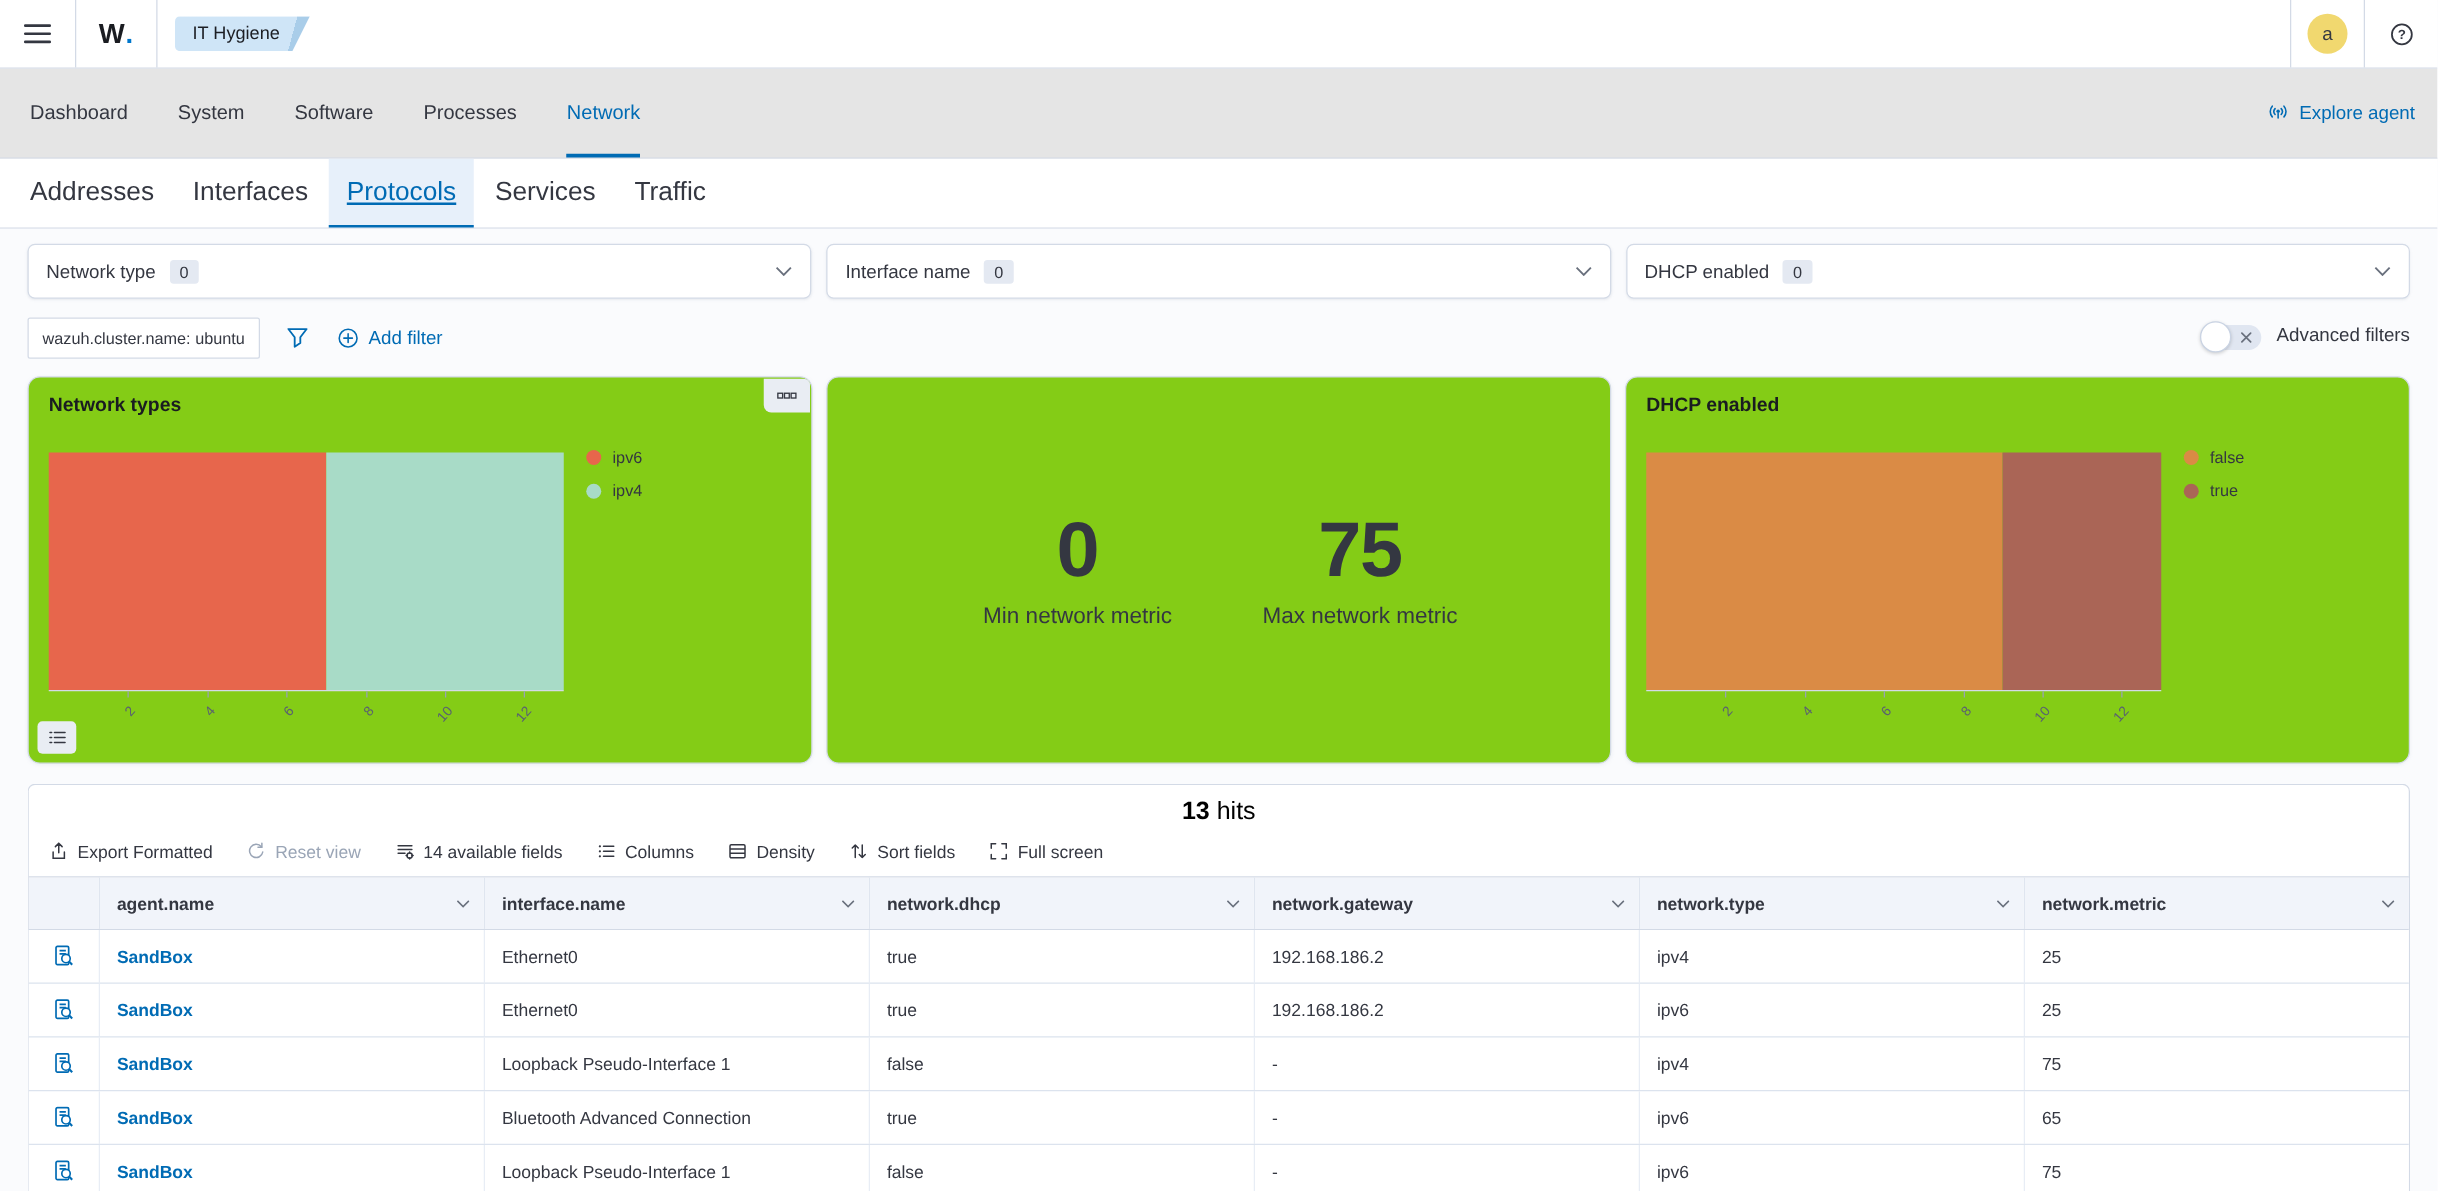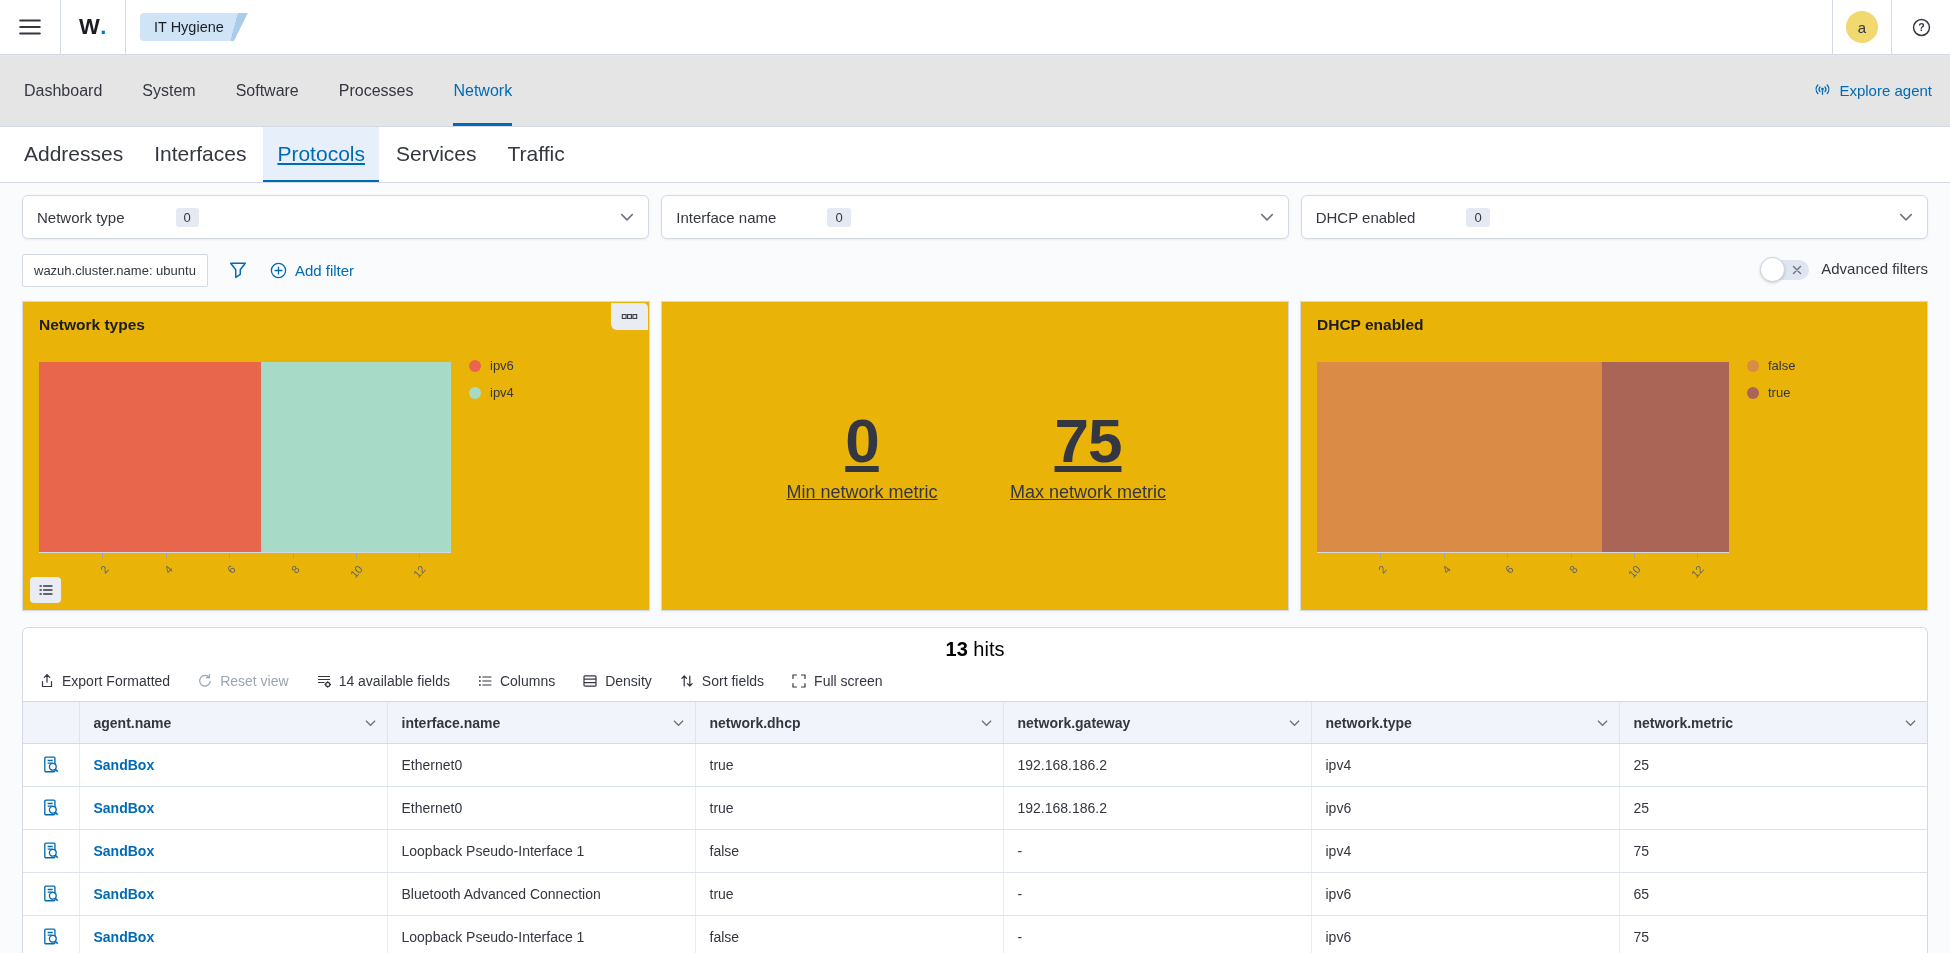--- a/index.html
+++ b/index.html
@@ -30,36 +30,36 @@
 
 
 .subnav { height: 56px; display: flex; align-items: stretch; border-bottom: 1px solid #D3DAE6; background: #fff; padding-left: 10px; }
 .sub-tab { display: flex; align-items: center; padding: 0 14px; margin-right: 3px; font-size: 21px; color: #343741; cursor: pointer; background: none; border: none; font-family: inherit; border-bottom: 2px solid transparent; }
 .sub-tab.active { background: #E7F0FA; color: #006BB4; text-decoration: underline; border-bottom-color: #006BB4; font-weight: 400; }
 
 
 .page { background: #FAFBFD; height: 770px; padding: 12px 22px 0; }
 
 .filter-selects { display: flex; gap: 12px; }
-.f-select { flex: 1; height: 44px; background: #fff; border: 1px solid #D3DAE6; border-radius: 6px; display: flex; align-items: center; padding: 0 14px; cursor: pointer; box-shadow: 0 1px 2px rgba(152,162,179,.18); font-family: inherit; font-size: 15px; color: #343741; text-align: left; gap: 40px; }
+.f-select { flex: 1; height: 44px; background: #fff; border: 1px solid #D3DAE6; border-radius: 6px; display: flex; align-items: center; padding: 0 14px; cursor: pointer; box-shadow: 0 1px 2px rgba(152,162,179,.18); font-family: inherit; font-size: 15px; color: #343741; text-align: left; }
 .count-badge { background: #E4E9F2; border-radius: 3px; font-size: 13px; padding: 2px 8px; margin-left: 11px; color: #343741; }
 .f-chev { margin-left: auto; color: #69707D; }
 
 .filter-row2 { display: flex; align-items: center; margin-top: 12px; height: 38px; }
 .filter-pill { border: 1px solid #D3DAE6; background: #fff; border-radius: 2px; padding: 8px 11px; font-size: 13px; color: #343741; cursor: pointer; font-family: inherit; }
 .funnel-btn { margin-left: 21px; }
 .add-filter { display: flex; align-items: center; gap: 8px; color: #006BB4; font-size: 15px; margin-left: 23px; cursor: pointer; background: none; border: none; font-family: inherit; }
 .adv { margin-left: auto; display: flex; gap: 12px; font-size: 15px; }
 .toggle { width: 46px; height: 20px; background: #E0E6F1; border-radius: 10px; position: relative; border: none; cursor: pointer; }
 .toggle-x { position: absolute; right: 7px; top: 5px; }
 .toggle-knob { position: absolute; left: -3px; top: -3px; width: 25px; height: 25px; border-radius: 50%; background: #fff; border: 1px solid #C9D3E3; box-shadow: 0 1px 3px rgba(0,0,0,.18); }
 
 
 .panels { display: flex; gap: 11px; margin-top: 12px; height: 310px; }
-.panel { background: #eab308; border: 1px solid #D3DAE6; border-radius: 0; position: relative; flex: 1; box-shadow: 0 1px 3px rgba(152,162,179,.12); text-decoration: underline; }
+.panel { background: #84cc16; border: 1px solid #D3DAE6; border-radius: 10px; position: relative; flex: 1; box-shadow: 0 1px 3px rgba(152,162,179,.12); }
 .panel-title { position: absolute; top: 14px; left: 16px; font-size: 15.5px; font-weight: 700; color: #1a1c21; }
 .panel-menu-btn { position: absolute; top: 1px; right: 1px; width: 37px; height: 27px; background: #E9EDF3; border: none; border-radius: 0 5px 0 6px; display: flex; align-items: center; justify-content: center; cursor: pointer; }
 .panel-list-btn { position: absolute; left: 7px; bottom: 7px; width: 31px; height: 26px; background: #E9EDF3; border: none; border-radius: 4px; display: flex; align-items: center; justify-content: center; cursor: pointer; }
 .bar-stack { position: absolute; left: 16px; top: 60px; width: 412px; height: 190px; display: flex; }
 .bar-seg { height: 100%; }
 .axis-line { position: absolute; left: 16px; top: 250px; width: 412px; height: 1px; background: #D3DAE6; }
 .tick-mark { position: absolute; top: 251px; width: 1px; height: 5px; background: #98A2B3; }
 .tick-label { position: absolute; top: 261px; font-size: 11px; color: #5A6270; transform: translateX(-100%) rotate(-48deg); transform-origin: right top; white-space: nowrap; }
 .legend { position: absolute; left: 446px; top: 56px; display: flex; flex-direction: column; gap: 12px; }
 .legend-item { display: flex; align-items: center; gap: 9px; font-size: 13px; color: #343741; cursor: pointer; background: none; border: none; font-family: inherit; padding: 0; }

